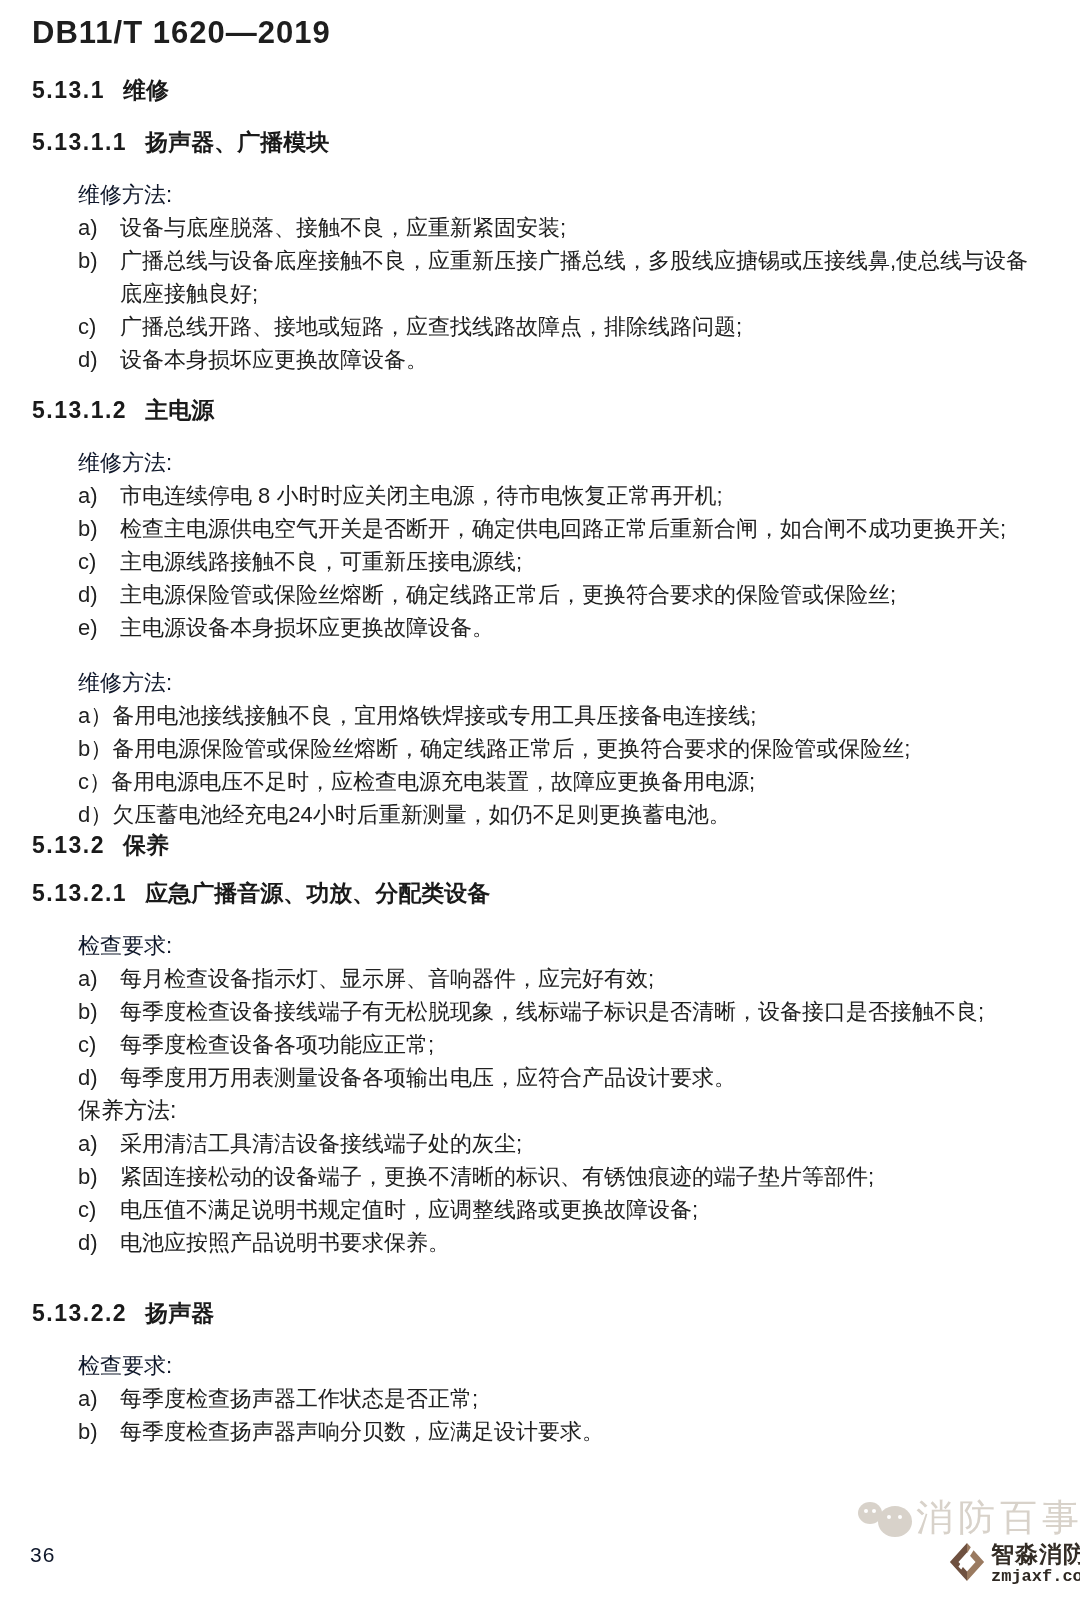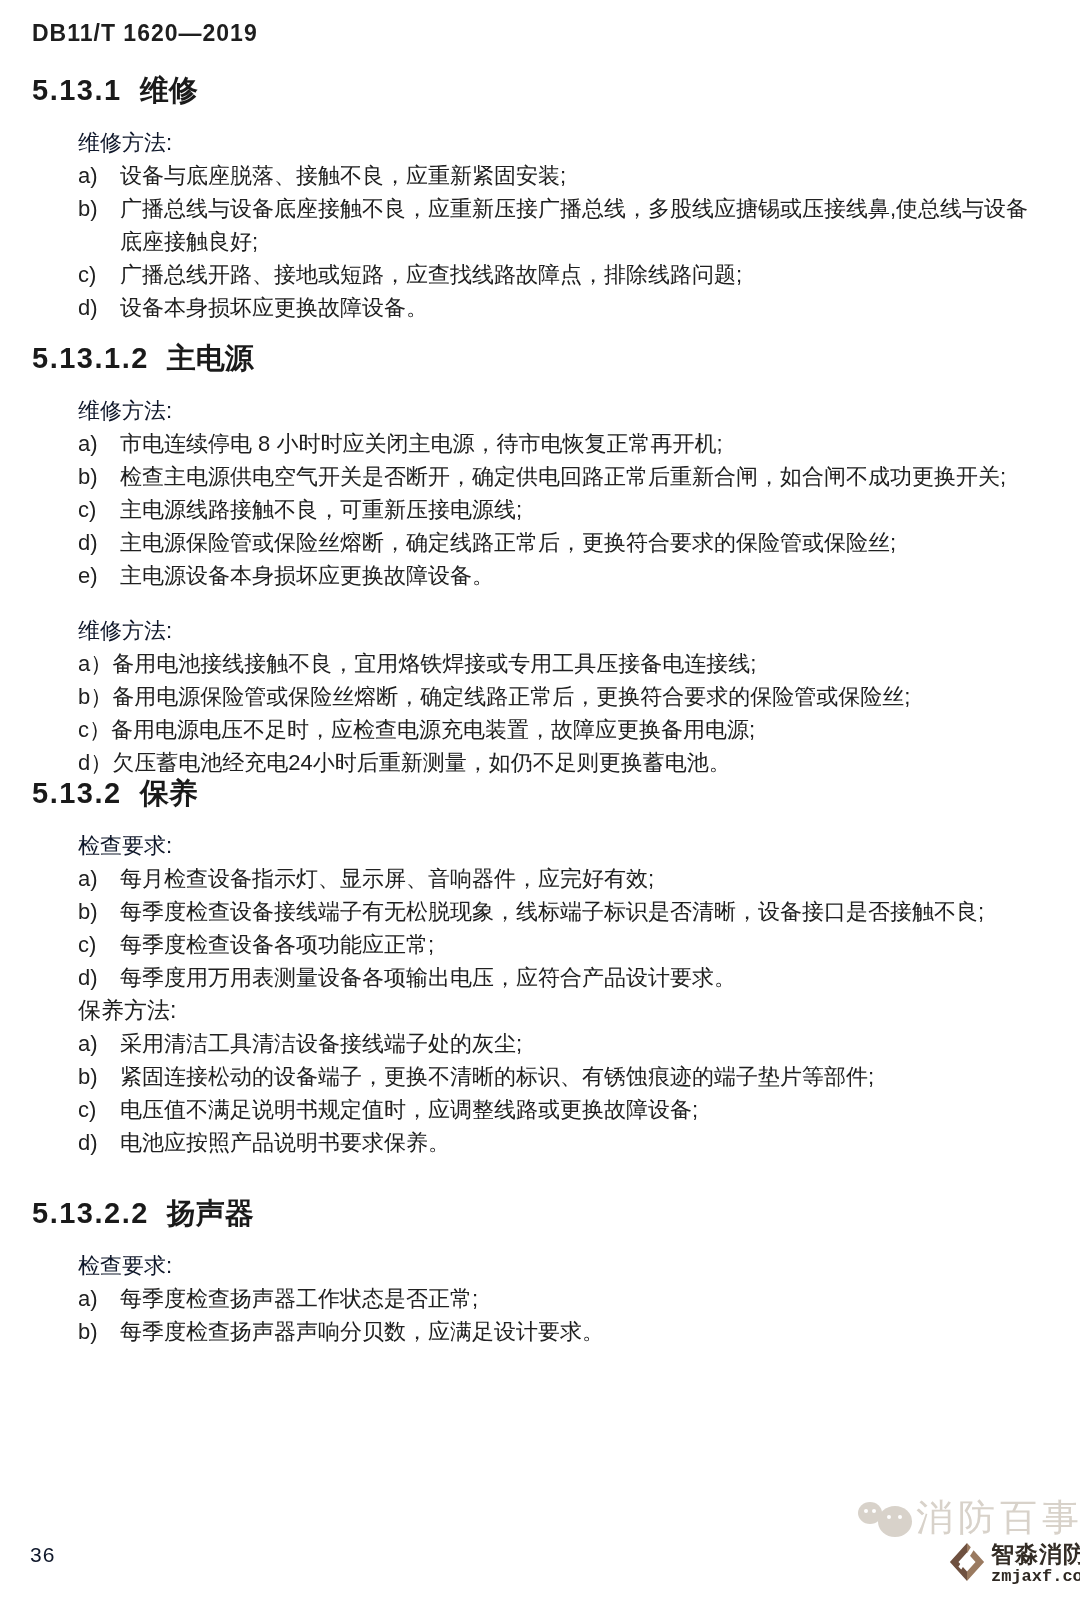--- a/index.html
+++ b/index.html
@@ -2,22 +2,22 @@
 <html><head>
 <meta charset="utf-8">
 <style>
   html,body{margin:0;padding:0;}
   body{
     width:1080px;height:1598px;background:#ffffff;position:relative;
     font-family:"Liberation Sans", sans-serif;color:#242424;
     overflow:hidden;
   }
   .page{padding:20px 34px 0 32px;position:relative;}
-  .doc-header{font-size:23px;font-weight:600;line-height:26px;letter-spacing:1px;color:#1e1e1e;}
-  h2,h3{margin:0;font-size:29px;font-weight:700;line-height:28px;color:#1a1a1a;}
+  .doc-header{font-size:31px;font-weight:600;line-height:26px;letter-spacing:1px;color:#1e1e1e;}
+  h2,h3{margin:0;font-size:23px;font-weight:700;line-height:28px;color:#1a1a1a;}
   .num{letter-spacing:1.5px;margin-right:18px;}
   .mt-s1{margin-top:30px;}
   .mt-s11{margin-top:24px;}
   .mt-s12{margin-top:20px;}
   .mt-s13{margin-top:20px;}
   .mt-s2{}
   .mt-s21{margin-top:20px;}
   .mt-s22{margin-top:40px;}
   .block{margin-left:46px;}
   .intro{margin-top:22px;font-size:22px;line-height:33px;color:#0f172a;}
@@ -50,20 +50,23 @@
 <body>
 
 <div class="page">
 
   <div class="doc-header">DB11/T 1620—2019</div>
 
   <h2 class="mt-s1">
     <span class="num">5.13.1</span><span>维修</span>
   </h2>
 
+  <h3 class="mt-s11">
+    <span class="num">5.13.1.1</span><span>扬声器、广播模块</span>
+  </h3>
   <div class="block">
     <div class="intro">维修方法:</div>
     <div class="li">
         <span class="lbl">a)</span>
         <span class="txt">设备与底座脱落、接触不良，应重新紧固安装;</span>
       </div>
     <div class="li">
         <span class="lbl">b)</span>
         <span class="txt">广播总线与设备底座接触不良，应重新压接广播总线，多股线应搪锡或压接线鼻,使总线与设备底座接触良好;</span>
       </div>
@@ -121,20 +124,23 @@
     <div class="li tight">
         <span class="lbl">d）</span>
         <span class="txt">欠压蓄电池经充电24小时后重新测量，如仍不足则更换蓄电池。</span>
       </div>
   </div>
 
   <h2 class="mt-s2">
     <span class="num">5.13.2</span><span>保养</span>
   </h2>
 
+  <h3 class="mt-s21">
+    <span class="num">5.13.2.1</span><span>应急广播音源、功放、分配类设备</span>
+  </h3>
   <div class="block">
     <div class="intro">检查要求:</div>
     <div class="li">
         <span class="lbl">a)</span>
         <span class="txt">每月检查设备指示灯、显示屏、音响器件，应完好有效;</span>
       </div>
     <div class="li">
         <span class="lbl">b)</span>
         <span class="txt">每季度检查设备接线端子有无松脱现象，线标端子标识是否清晰，设备接口是否接触不良;</span>
       </div>

